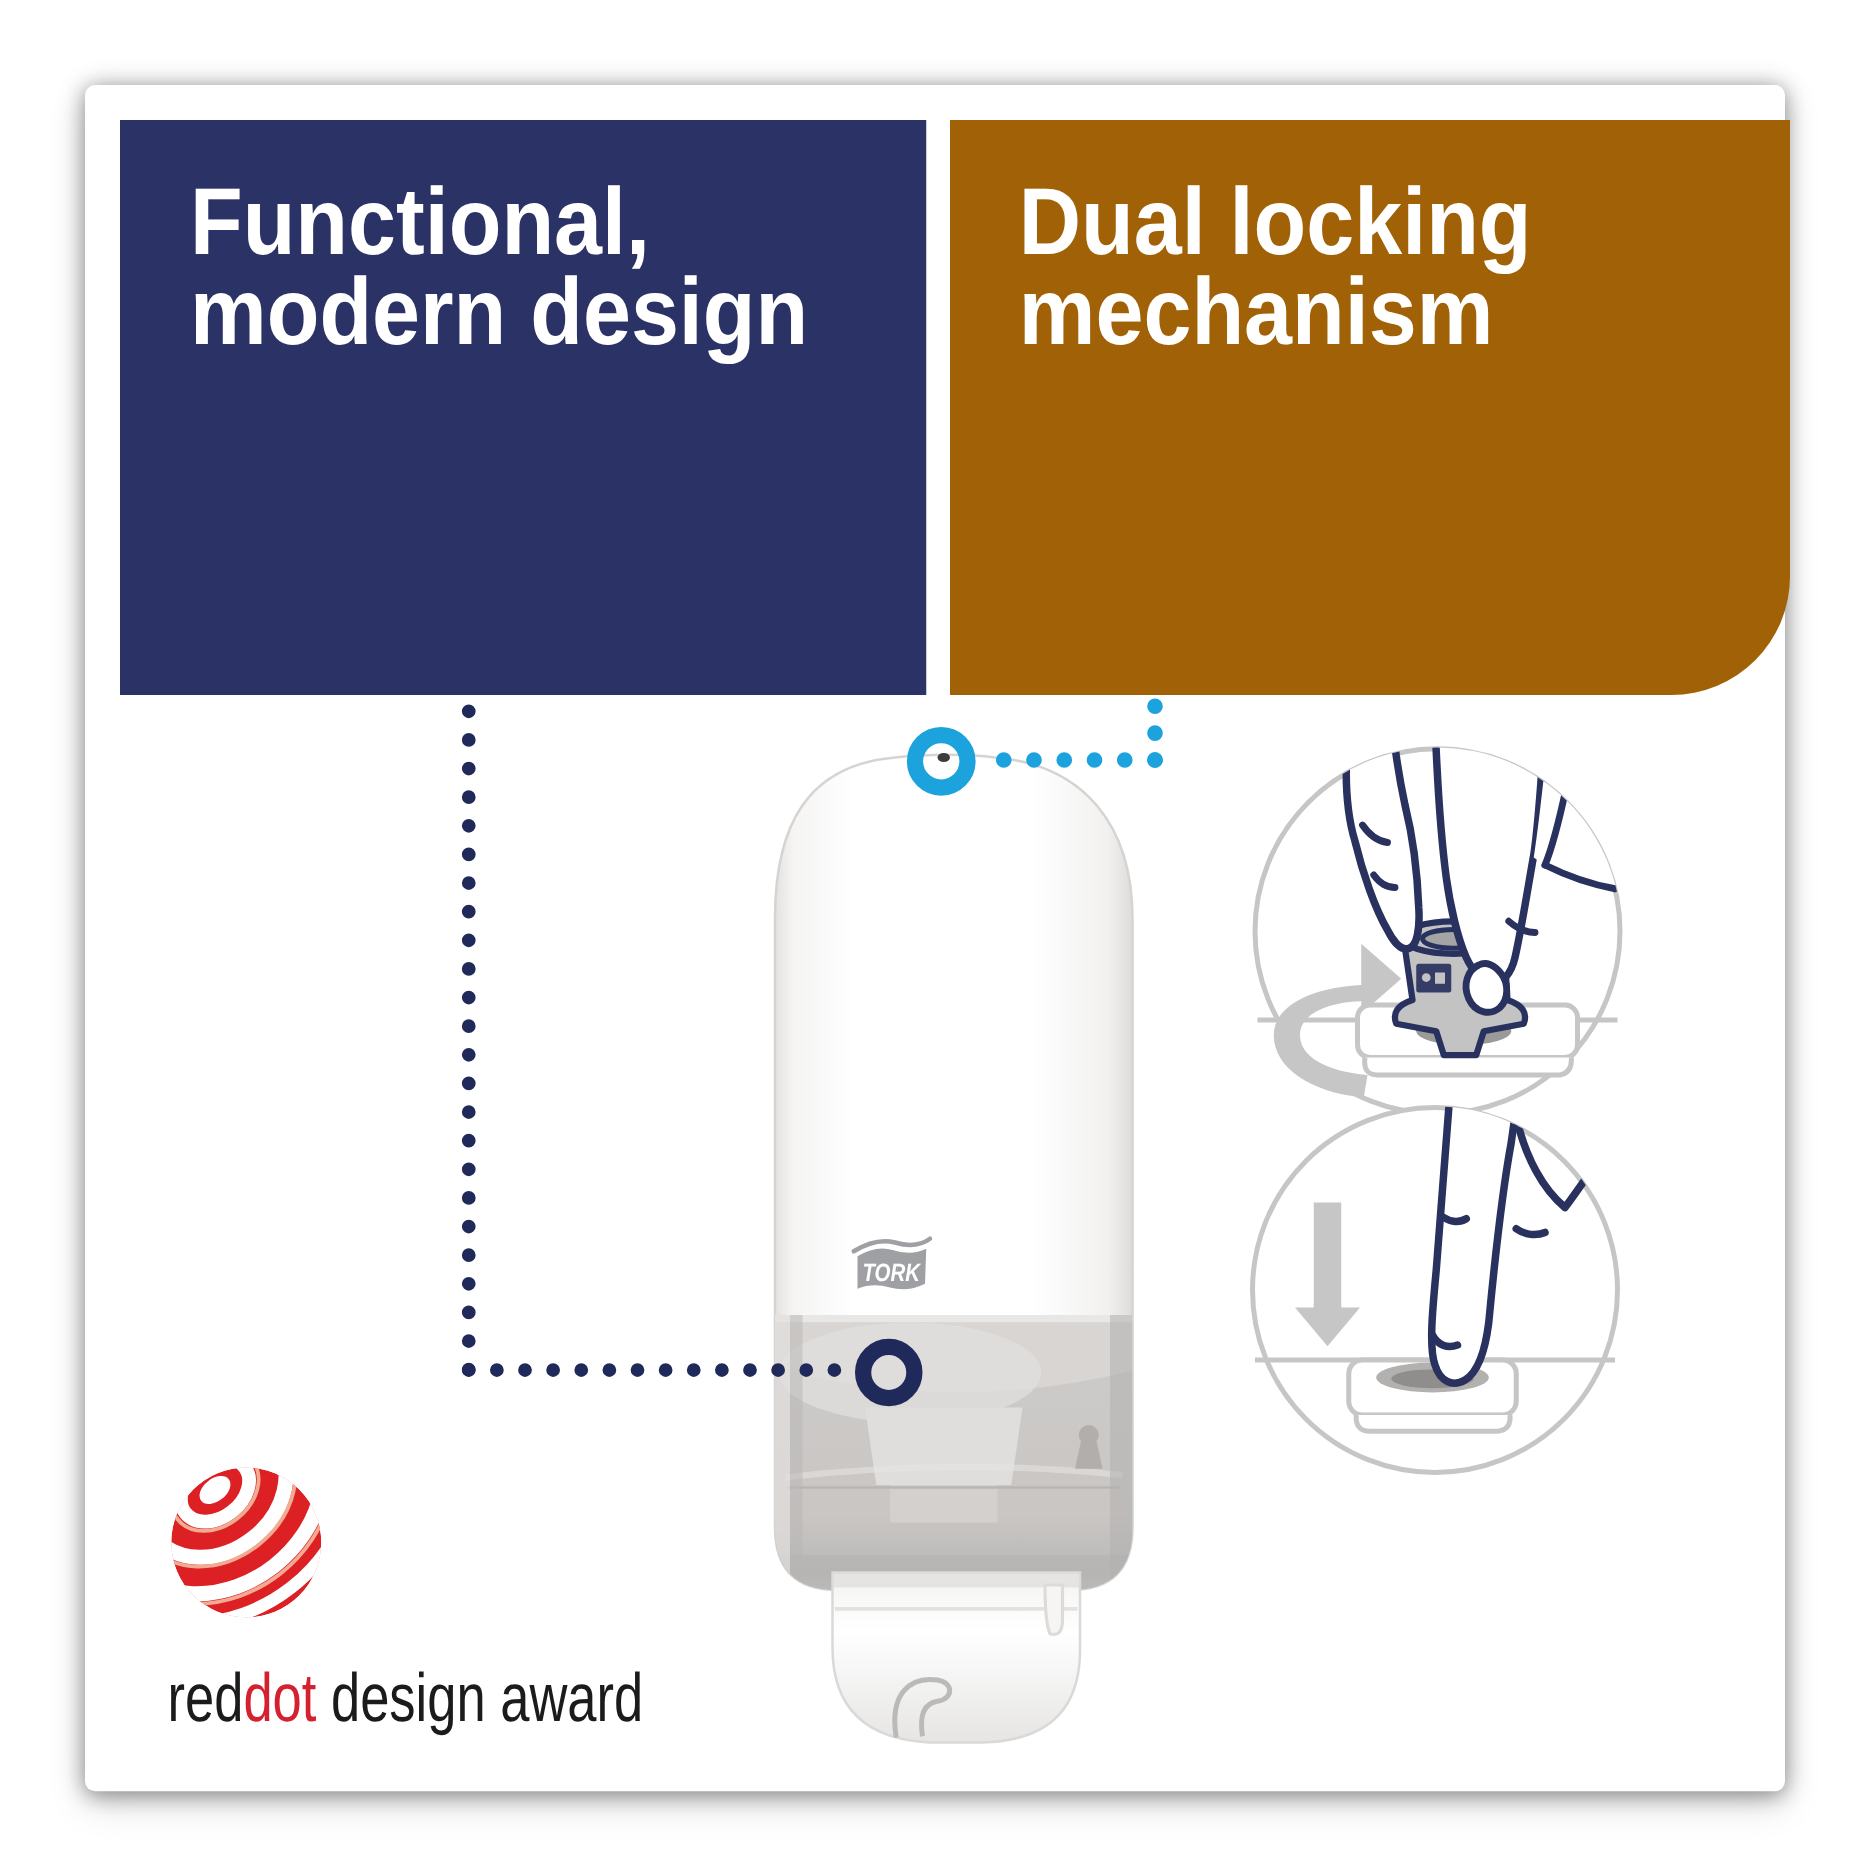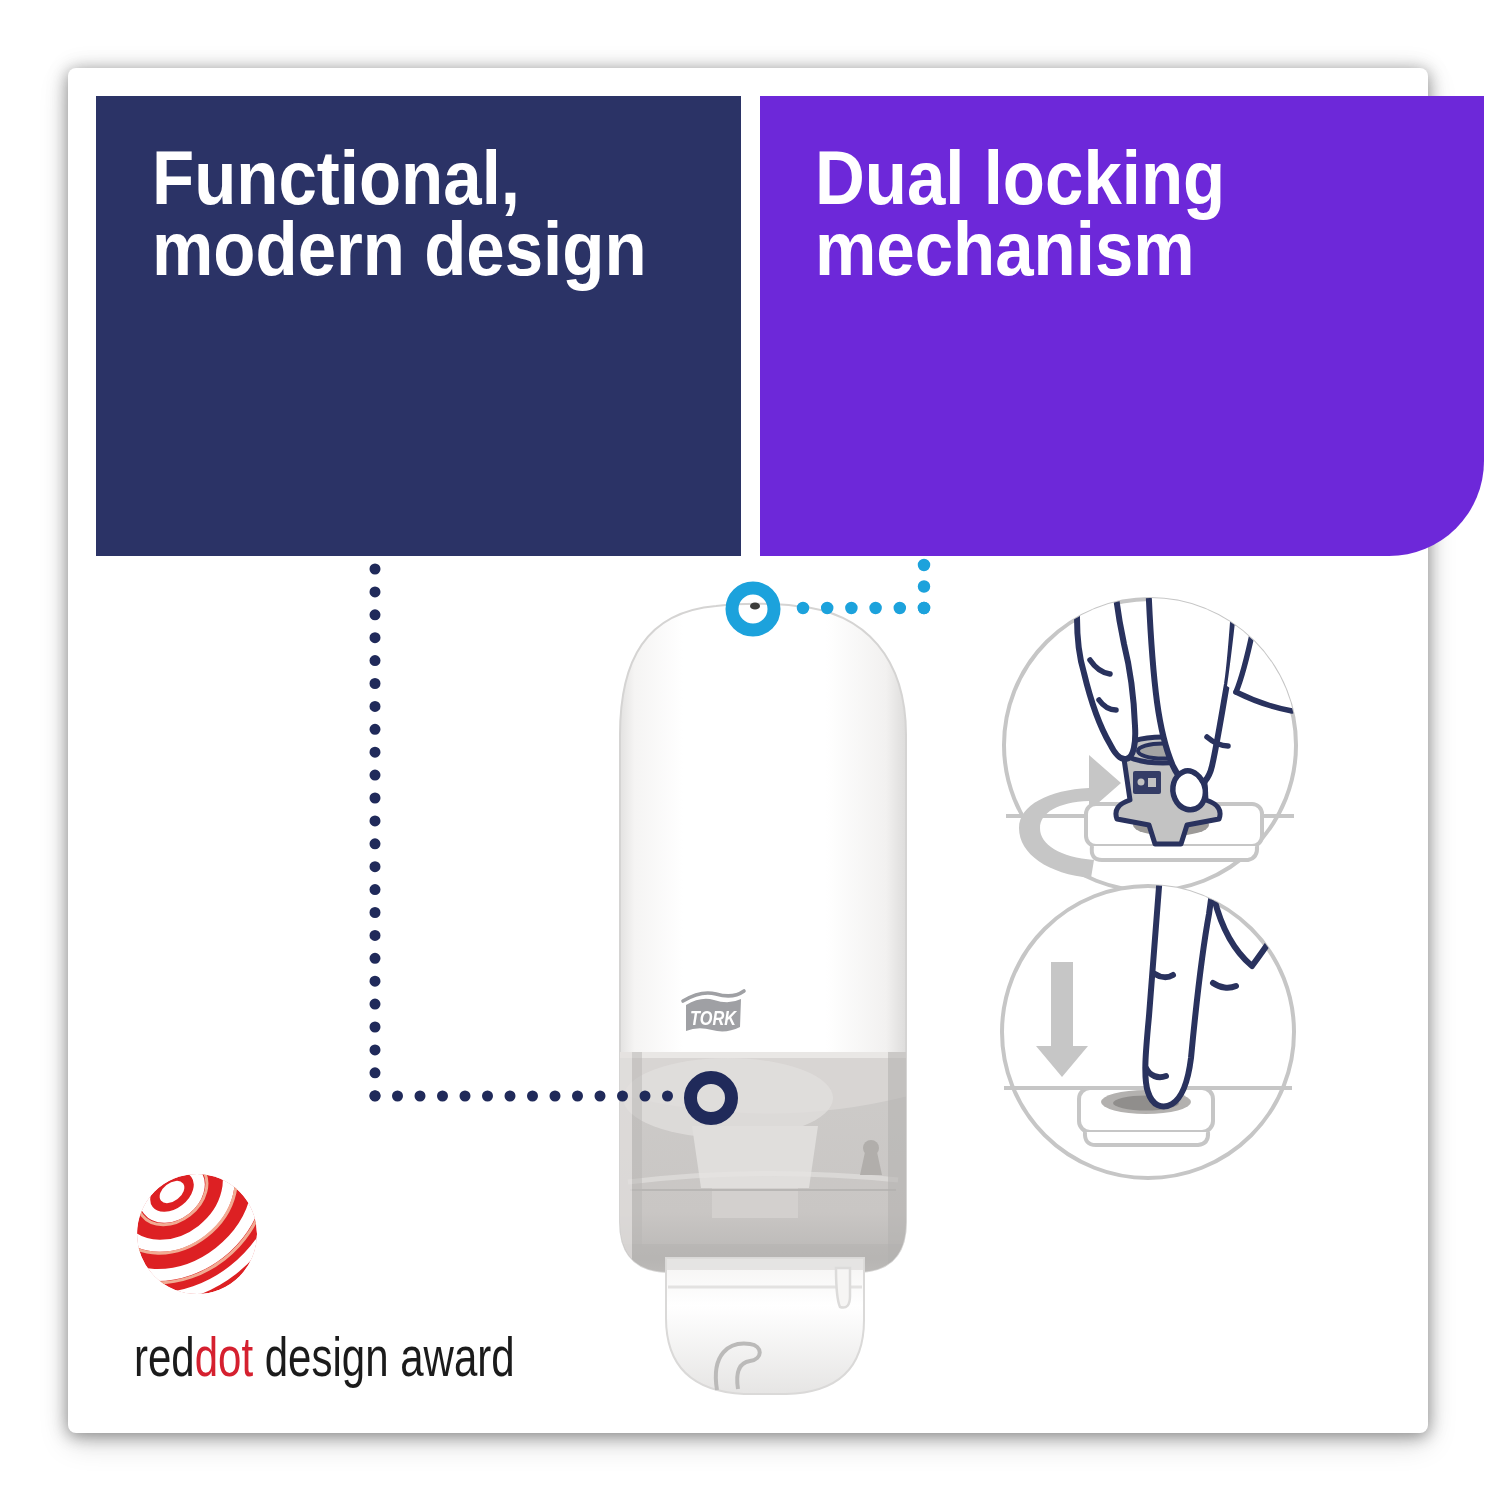--- a/index.html
+++ b/index.html
@@ -1,20 +1,20 @@
 <!DOCTYPE html>
 <html><head>
 <meta charset="utf-8">
 <style>
   html,body{margin:0;padding:0;background:#ffffff;width:1500px;height:1500px;overflow:hidden;}
   *{box-sizing:border-box;font-family:"Liberation Sans", sans-serif;}
   #card{position:absolute;left:68px;top:68px;width:1360px;height:1365px;background:#ffffff;border-radius:8px;
         box-shadow:0 3px 15px rgba(0,0,0,0.32), 0 10px 30px rgba(0,0,0,0.15), 0 0 24px rgba(0,0,0,0.13);}
   .navy{position:absolute;left:28px;top:28px;width:645px;height:460px;background:#2b3366;padding-left:36px;}
-  .blue{position:absolute;left:692px;top:28px;width:724px;height:460px;background:#6d28d9;border-bottom-right-radius:95px;}
+  .blue{position:absolute;left:692px;top:28px;width:672px;height:460px;background:#a16207;border-bottom-right-radius:95px;}
   .hl{position:absolute;color:#ffffff;font-weight:bold;font-size:69px;line-height:64.5px;letter-spacing:0px;transform:scaleY(1.1);transform-origin:0 0;}
   .hl1{left:56px;top:47px;}
   .hl2{left:55px;top:47px;}
   #rd{position:absolute;left:66px;top:1259px;font-size:42px;color:#1b1b1b;letter-spacing:0;transform:scaleY(1.3);transform-origin:0 0;}
   #rd .red{color:#d5202f;}
   #ovl{position:absolute;left:0;top:0;width:1500px;height:1500px;}
 </style>
 </head>
 <body>
 <div id="card">

